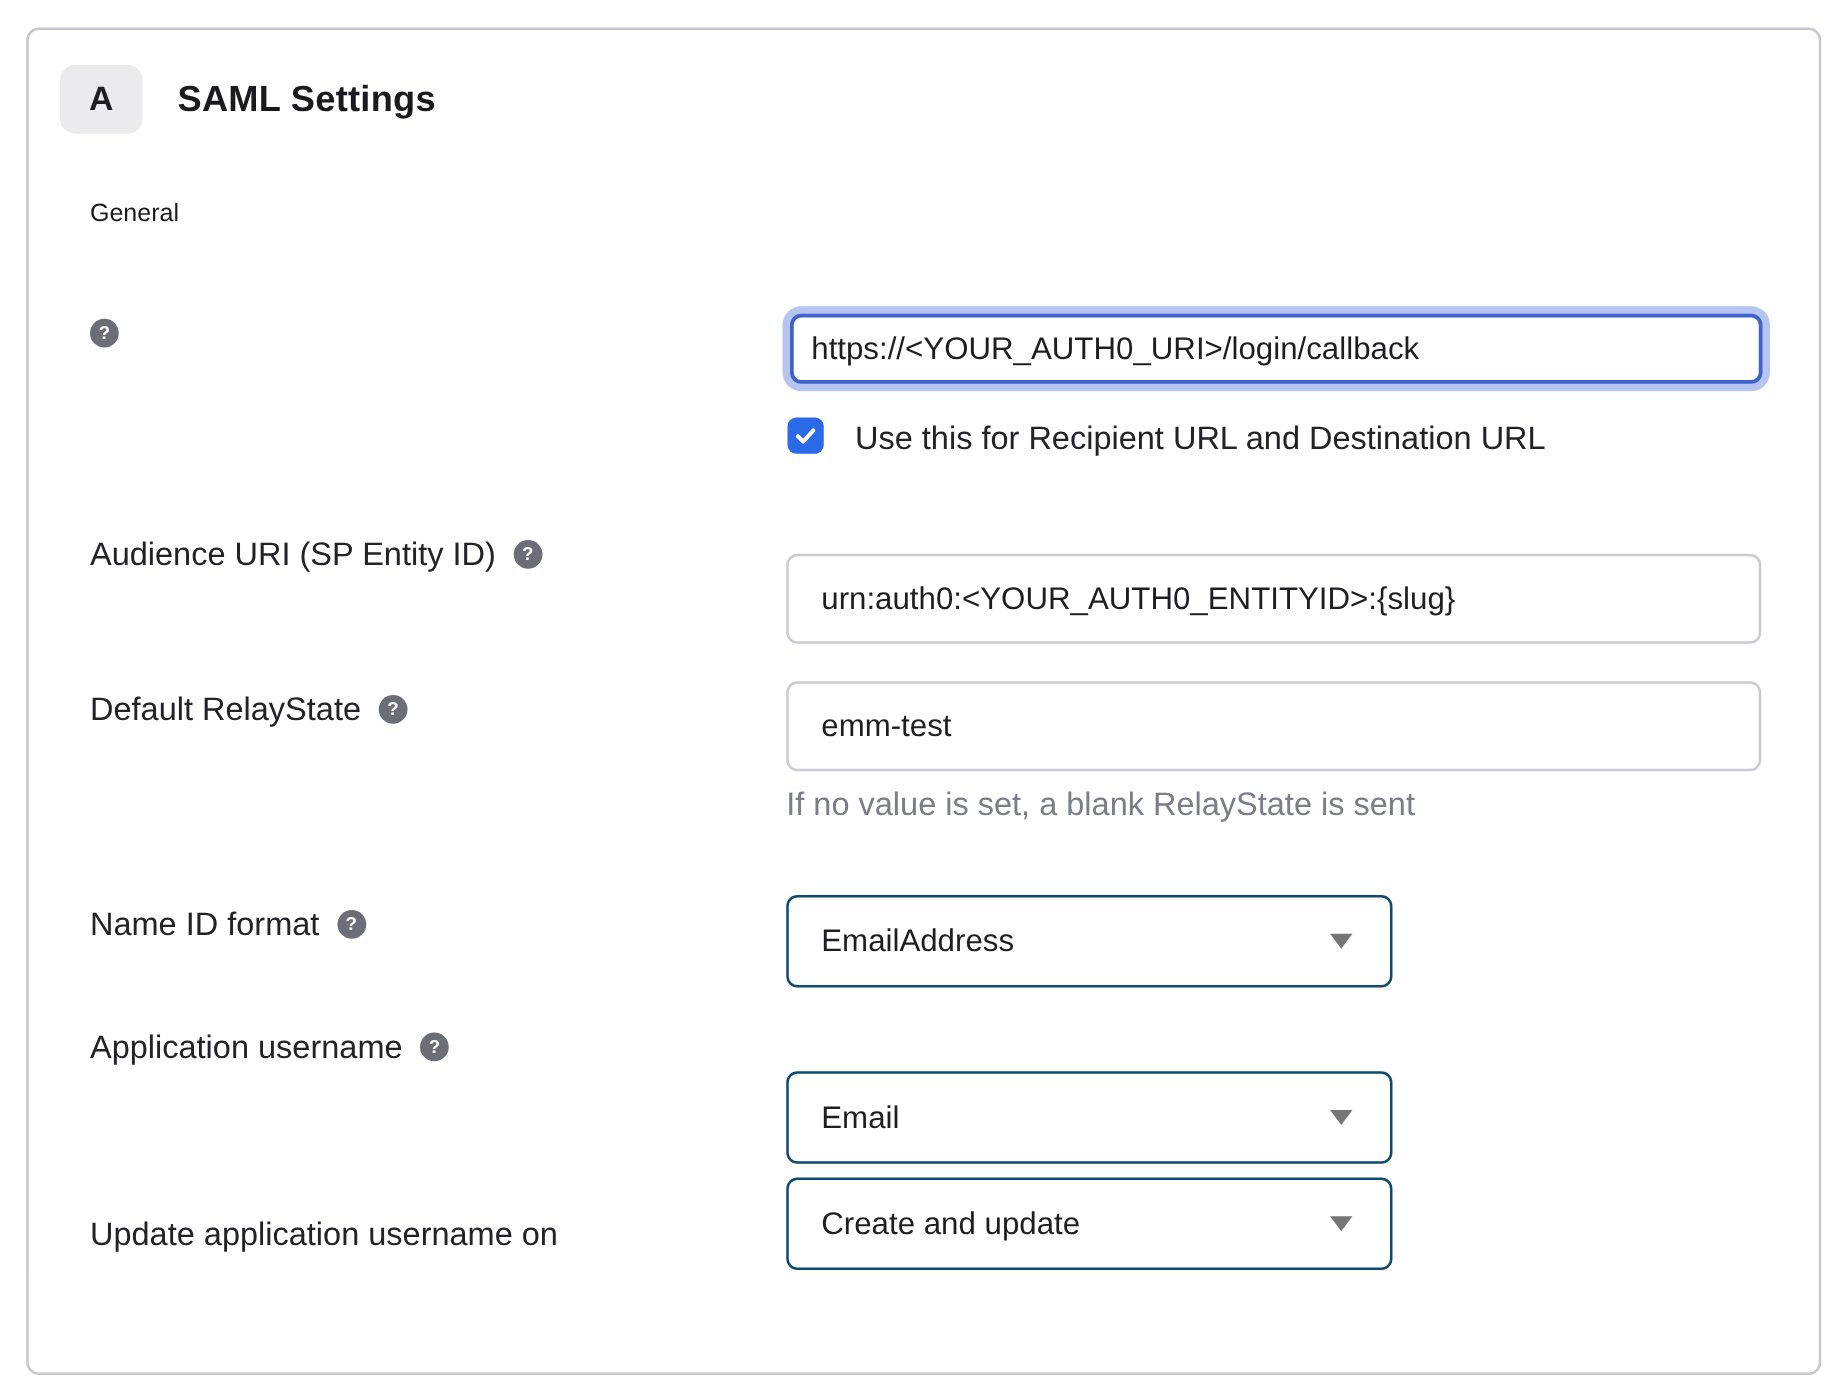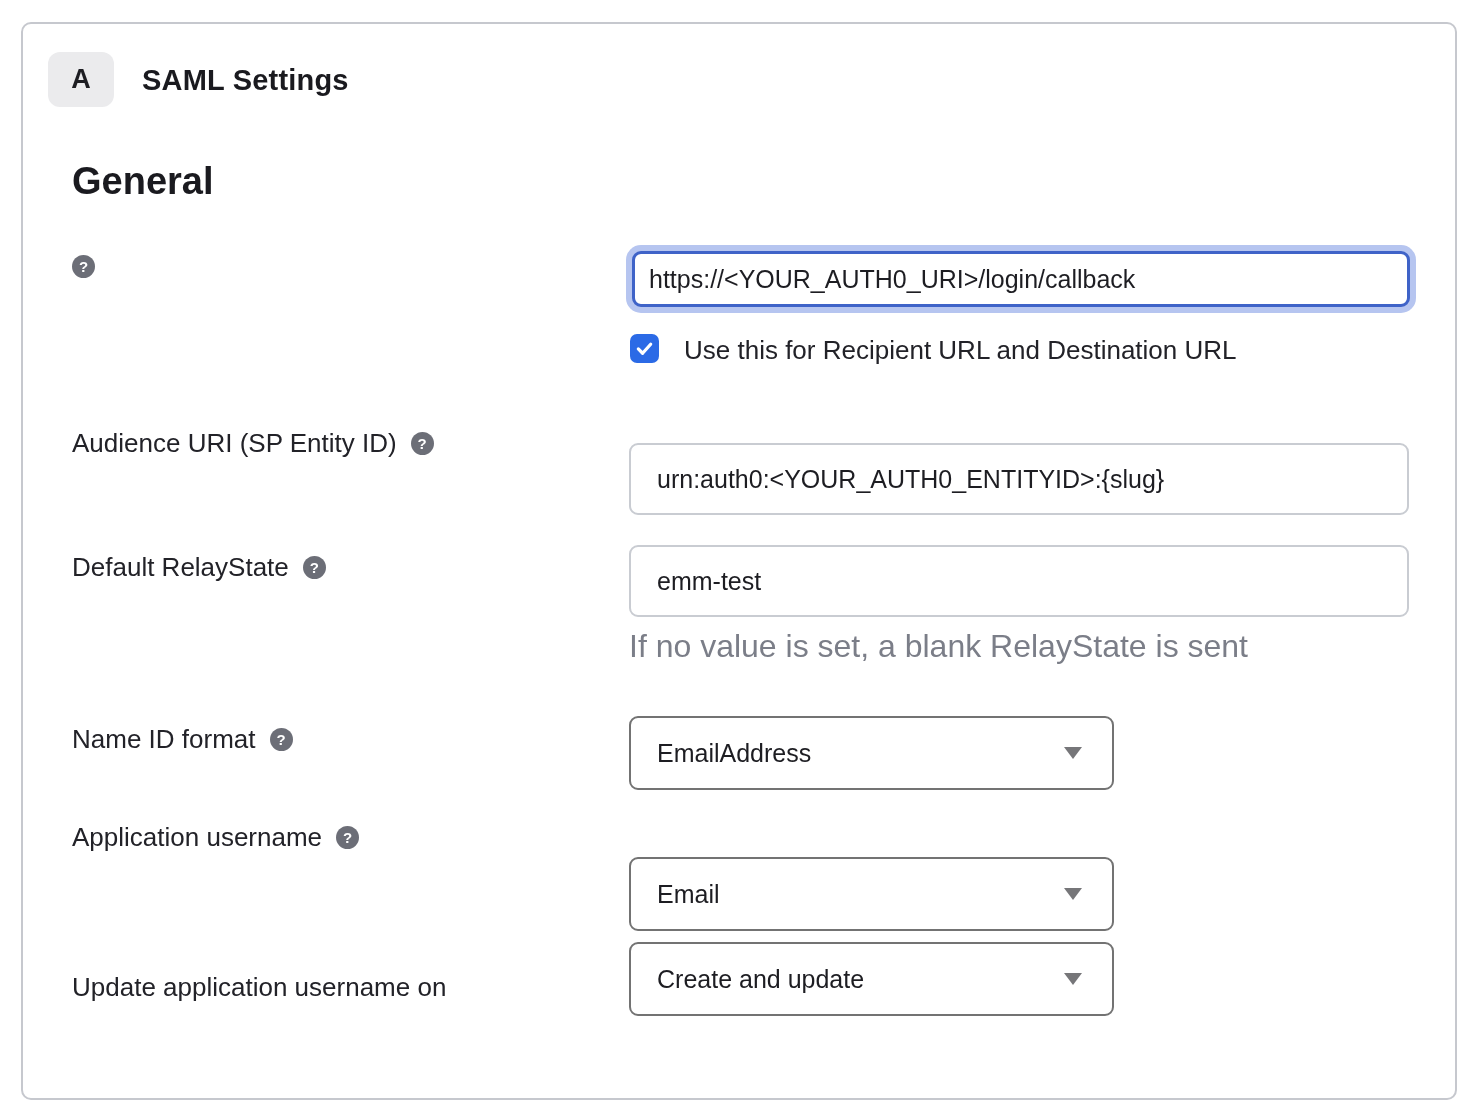--- a/index.html
+++ b/index.html
@@ -30,21 +30,21 @@
     display: flex; align-items: center; justify-content: center;
     font-size: 27px; font-weight: 700; color: #1d1d22;
   }
   .panel-title {
     position: absolute; left: 119px; top: 40px;
     font-size: 29px; font-weight: 700; color: #1a1a1f;
     letter-spacing: 0.2px;
   }
   .section-title {
     position: absolute; left: 49px; top: 136px;
-    font-size: 38px; font-weight: 700; color: #1a1a1f;
+    font-size: 20px; font-weight: 400; color: #1a1a1f;
   }
 
   
   .field-label {
     position: absolute; left: 49px;
     display: flex; align-items: center; gap: 14px;
     font-size: 26px; color: #222228;
   }
   .help-icon {
     width: 23px; height: 23px;
@@ -69,42 +69,42 @@
     outline: none;
   }
   .text-input.focused {
     left: 609px; width: 778px; height: 56px;
     border: 3px solid #3f63c8;
     box-shadow: 0 0 0 6px #b6c5f0;
     padding-left: 14px;
   }
   .helper-text {
     position: absolute; left: 606px;
-    font-size: 32px; color: #7b7e88;
+    font-size: 26px; color: #7b7e88;
   }
 
   
   .checkbox {
     position: absolute; left: 607px;
     width: 29px; height: 29px;
     background: #2b6ae6;
     border-radius: 7px;
     display: flex; align-items: center; justify-content: center;
   }
   .checkbox svg { width: 19px; height: 19px; }
   .checkbox-label {
     position: absolute; left: 661px;
     font-size: 26px; color: #222228;
   }
 
   
   .dropdown {
     position: absolute; left: 606px;
     width: 485px; height: 74px;
-    border: 2px solid #737373;
+    border: 2px solid #0c4a6e;
     border-radius: 9px;
     background: #ffffff;
     display: flex; align-items: center;
     padding: 0 24px 0 26px;
     font-size: 25px; color: #1d1d22;
     cursor: default;
   }
   .dropdown .dd-value { flex: 1 1 auto; }
   .dd-arrow {
     flex: 0 0 auto;

